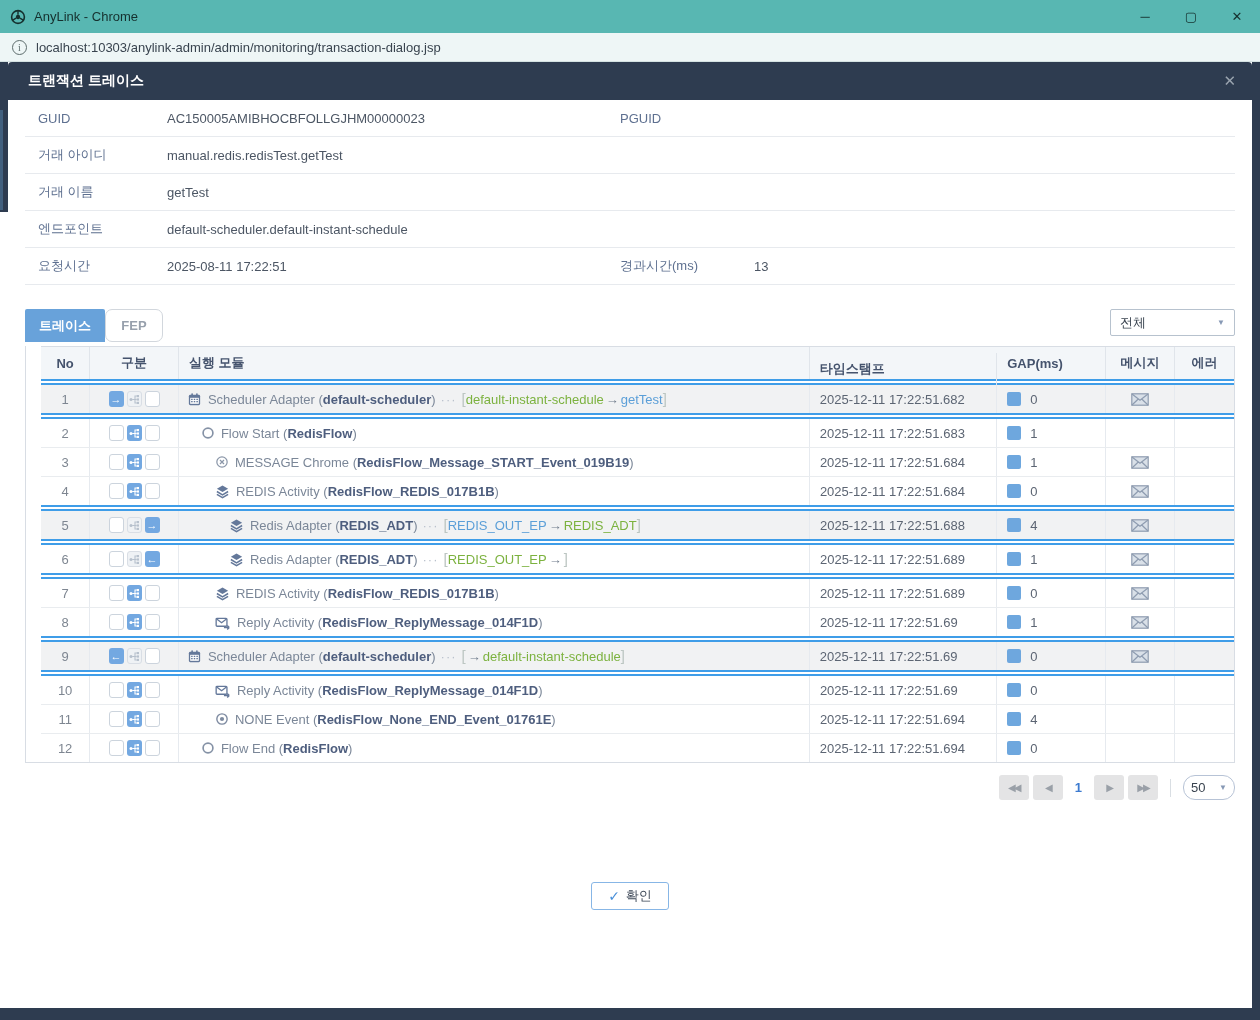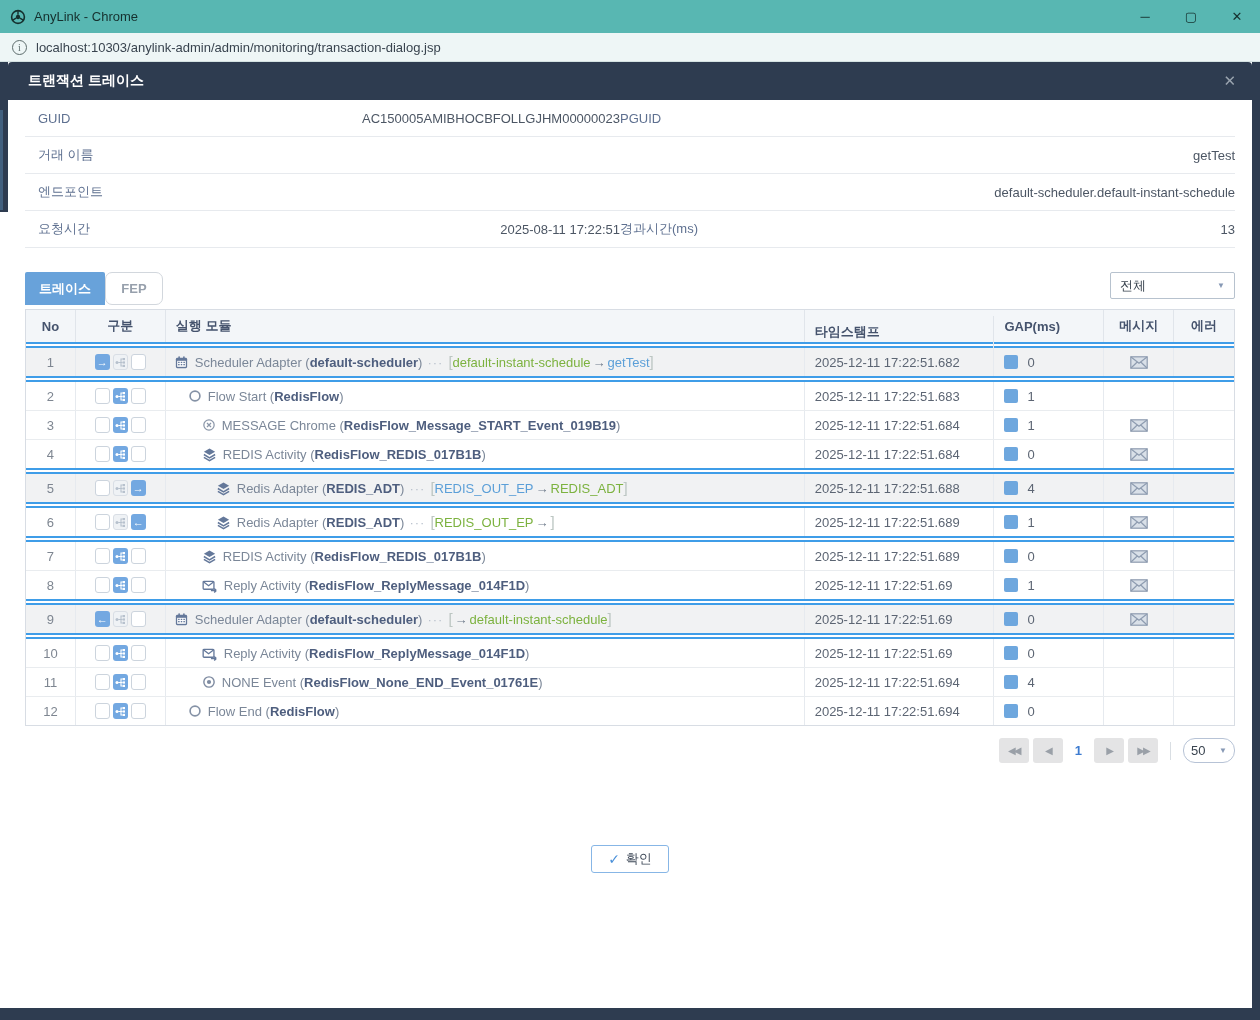--- a/index.html
+++ b/index.html
@@ -28,33 +28,33 @@
   .dlg-title { color:#ffffff; font-size:14px; font-weight:bold; }
   .dlg-close { margin-left:auto; color:#9aa4af; font-size:15px; font-weight:bold; cursor:default; }
   .dlg-body { padding:0 17px; position:relative; }
 
   .sec-head { margin-top:26px; padding-bottom:11px; border-bottom:1px solid #d9dee4; font-size:15px; font-weight:bold; color:#3b4b64; padding-left:3px; }
 
   .inforow { display:flex; align-items:center; height:37px; border-bottom:1px solid #e7eaee; font-size:13px; padding-left:13px; }
   .inf-label { color:#5e7090; }
   .inf-label.w1 { width:129px; }
   .inf-label.w2 { width:134px; }
-  .inf-value { color:#4c5664;text-align:right; }
+  .inf-value { color:#4c5664; }
   .inf-value.v1 { width:453px; }
   .inf-value.vflex { flex:1; }
 
   .tabsrow { margin-top:24px; display:flex; align-items:flex-start; height:33px; }
   .tab { height:33px; display:flex; align-items:center; justify-content:center; font-size:13px; font-weight:bold; cursor:default;border-radius:7px; }
   .tab.active { width:80px; background:#68a2da; color:#ffffff; border-radius:2px 2px 0 0; }
   .tab.idle { width:58px; background:#ffffff; color:#97a0ac; border:1px solid #d2d7dd; }
   .filter-select { margin-left:auto; width:125px; height:27px; border:1px solid #b7c2ce; border-radius:2px; background:#fff; display:flex; align-items:center; padding:0 9px; font-size:13px; color:#3a4450; }
   .filter-select .caret, .size-select .caret { margin-left:auto; font-size:8px; color:#8799b5; }
 
   
-  .tbl { margin-top:4px; border-left:1px solid #d8dde4; border-right:1px solid #d8dde4; border-bottom:1px solid #d8dde4; }
+  .tbl { margin-top:4px; border-left:1px solid #d8dde4; border-right:1px solid #d8dde4; border-bottom:1px solid #d8dde4;padding-left:15px; }
   .thead { display:flex; height:33px; background:#f3f6f9; border-top:1px solid #d8dde4; align-items:center; }
   .hcell { font-size:13px; font-weight:bold; color:#45536d; height:100%; display:flex; align-items:center; border-right:1px solid #e0e5eb; padding:0 10px; }
   .hcell:last-child { border-right:none; }
   .hcell.center { justify-content:center; padding:0; }
   .sep-blue { height:6px; background:linear-gradient(#3f9de8 0 2px,#ffffff 2px 4px,#3f9de8 4px 6px); }
   .sep-plain { height:1px; background:#e9ecef; }
   .trow { display:flex; height:28px; align-items:center; background:#fff; }
   .trow.grey { background:#f1f2f3; }
   .cell { height:100%; display:flex; align-items:center; border-right:1px solid #e6eaef; padding:0 10px; font-size:13px; color:#5c6573; overflow:hidden; white-space:nowrap; }
   .cell:last-child { border-right:none; }
@@ -124,20 +124,24 @@
   </div>
   <div class="dlg-body">
     <div id="info-rows">
         <div class="inforow">
           <div class="inf-label w1">GUID</div>
           <div class="inf-value v1">AC150005AMIBHOCBFOLLGJHM00000023</div>
           <div class="inf-label w2">PGUID</div>
           <div class="inf-value vflex"></div>
         </div>
         <div class="inforow">
+          <div class="inf-label w1">거래 아이디</div>
+          <div class="inf-value vflex">manual.redis.redisTest.getTest</div>
+        </div>
+        <div class="inforow">
           <div class="inf-label w1">거래 이름</div>
           <div class="inf-value vflex">getTest</div>
         </div>
         <div class="inforow">
           <div class="inf-label w1">엔드포인트</div>
           <div class="inf-value vflex">default-scheduler.default-instant-schedule</div>
         </div>
         <div class="inforow">
           <div class="inf-label w1">요청시간</div>
           <div class="inf-value v1">2025-08-11 17:22:51</div>

